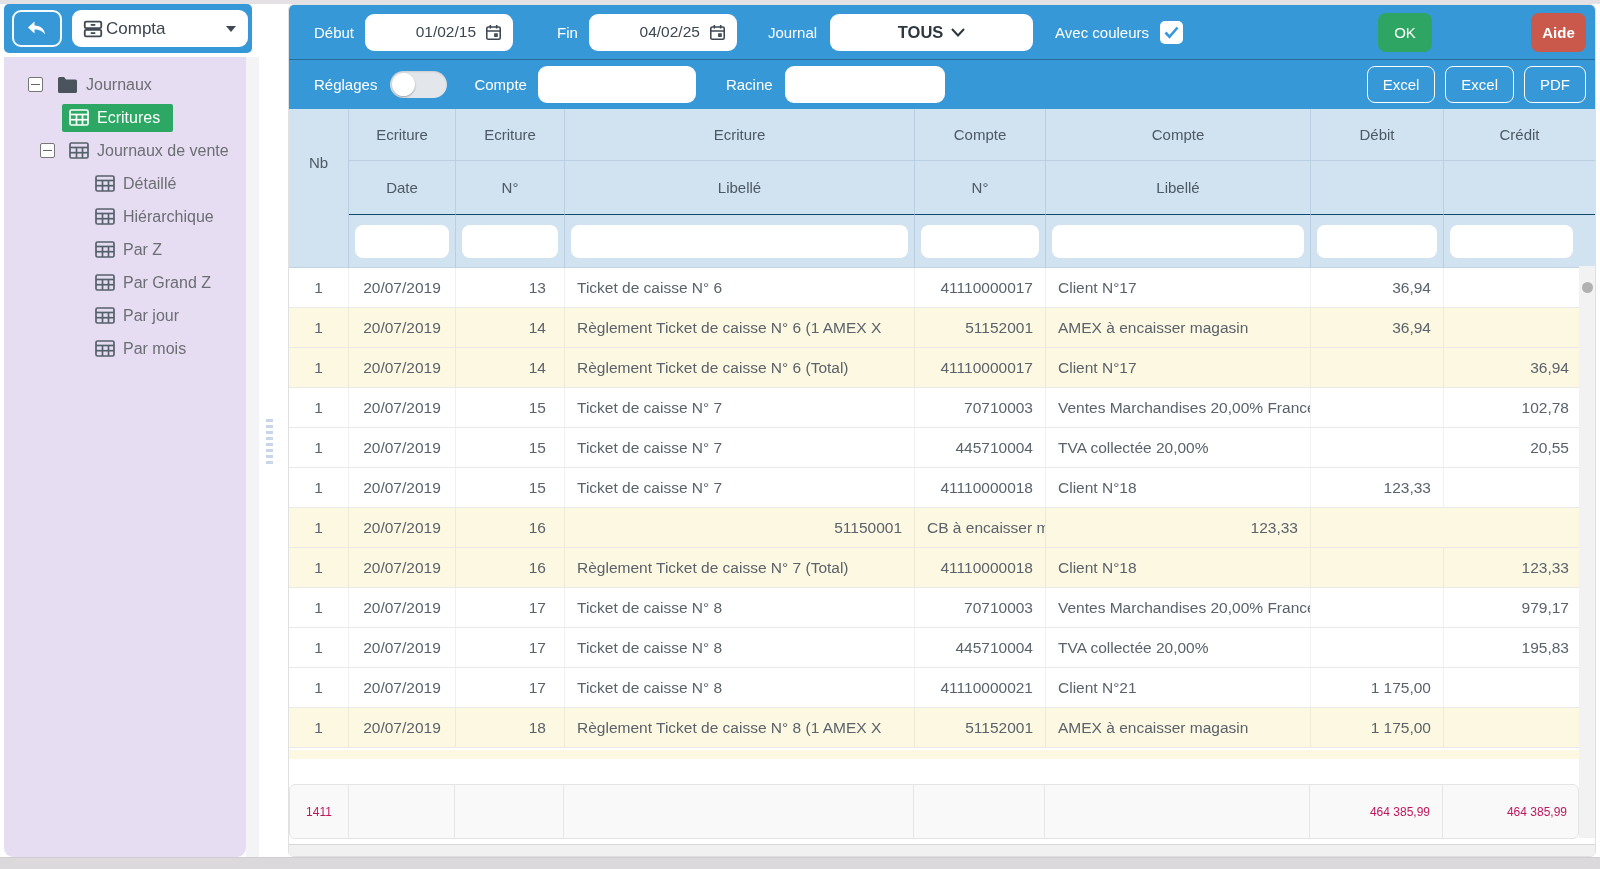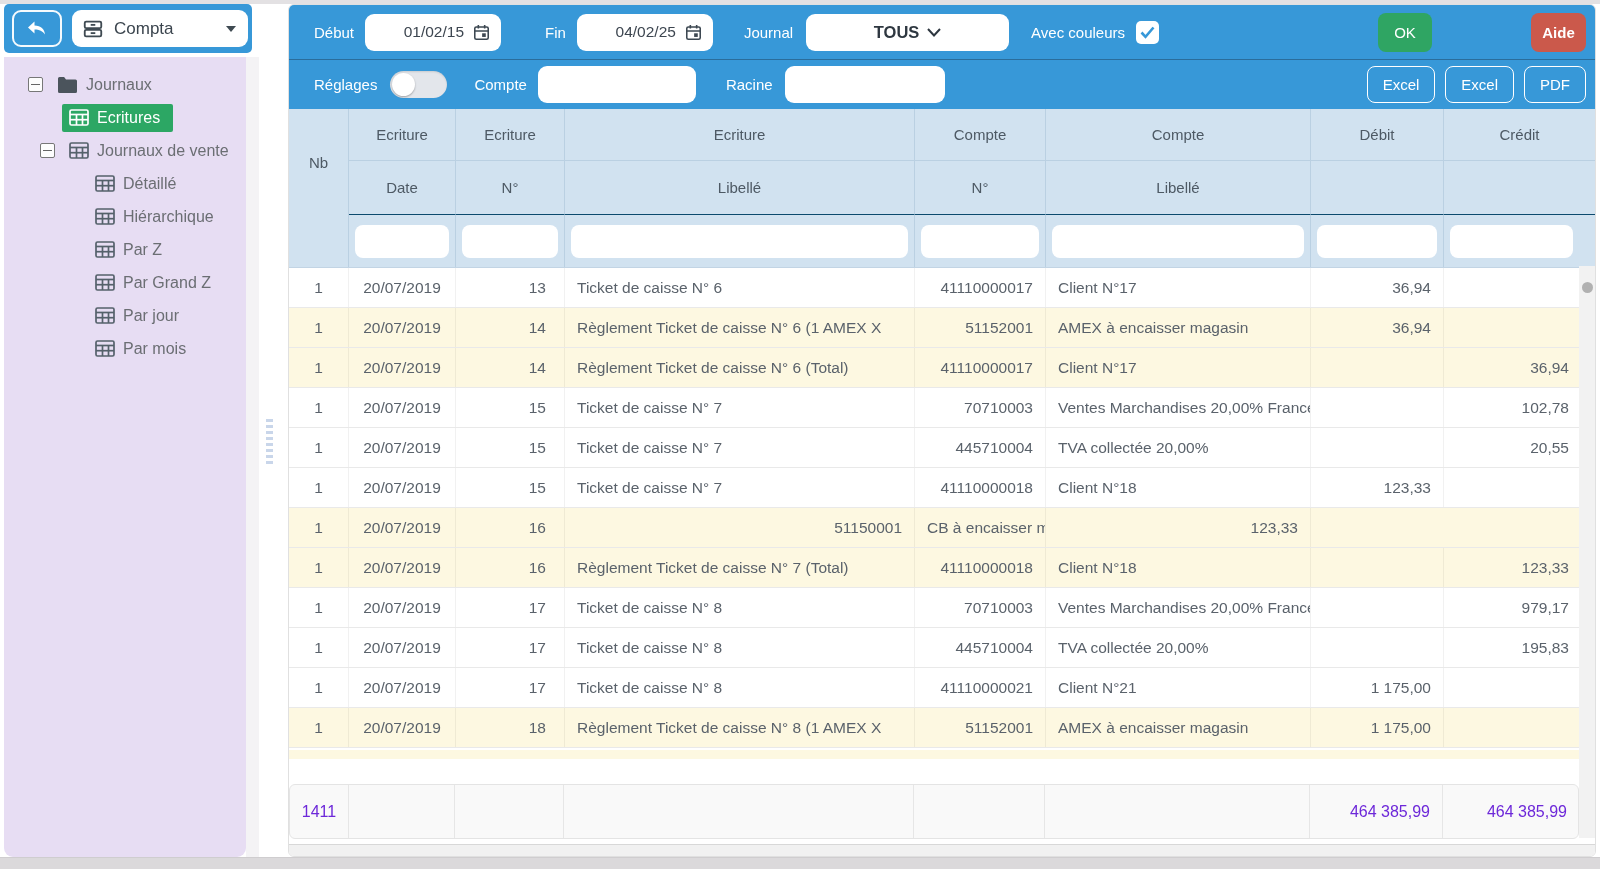--- a/index.html
+++ b/index.html
@@ -18,21 +18,21 @@
     position:absolute; left:4px; top:4px; width:248px; height:49px;
     background:var(--blue); border-radius:5px;
     display:flex; align-items:center; padding:0 4px 0 8px; gap:10px;
   }
   .back-btn {
     width:50px; height:37px; border:2px solid rgba(255,255,255,.95); border-radius:9px;
     background:transparent; display:flex; align-items:center; justify-content:center; cursor:pointer;
   }
   .app-select {
     flex:1; height:37px; background:#fff; border-radius:9px;
-    display:flex; align-items:center; padding:0 12px 0 10px; gap:10px; cursor:pointer;
+    display:flex; align-items:center; padding:0 12px 0 10px; gap:2px; cursor:pointer;
   }
   .app-select .lbl { font-size:17px; color:#3b454e; }
   .app-select .caret { margin-left:auto; }
 
   
   .sidebar {
     position:absolute; left:4px; top:57px; width:242px; height:800px;
     background:#e7ddf3; border-radius:0 0 9px 9px; padding-top:11px;
   }
   .gutter-strip { position:absolute; left:246px; top:57px; width:13px; height:800px; background:#f4f3f5; }
@@ -71,21 +71,21 @@
   .tb-row2 { height:48px; padding-left:25px; }
   .tb-label { color:#fff; font-size:15px; white-space:nowrap; }
   .white-input {
     background:#fff; border-radius:9px; height:37px; display:flex; align-items:center;
     padding:0 10px; gap:8px;
   }
   .white-input input {
     border:none; outline:none; background:transparent; width:100%;
     font-family:inherit; font-size:15.5px; color:#3d4650; text-align:right;
   }
-  .date-box { width:136px; margin-left:11px; }
+  .date-box { width:148px; margin-left:11px; }
   .journal-box { width:203px; margin-left:13px; justify-content:center; cursor:pointer; }
   .journal-box .val { font-size:16.5px; font-weight:700; color:#2e3740; }
   .plain-box { padding:0 8px; }
   .plain-box input { text-align:left; }
   .checkbox {
     width:23px; height:23px; background:#fff; border-radius:5px; margin-left:11px;
     display:flex; align-items:center; justify-content:center; cursor:pointer; flex:none;
   }
   .btn { border:none; border-radius:8px; color:#fff; font-size:15px; font-family:inherit; cursor:pointer; }
   .btn-ok   { background:#2fa563; width:54px; height:39px; margin-left:auto; }
@@ -149,21 +149,21 @@
     background:#f2f2f2;
   }
   .vscroll .thumb { position:absolute; left:2.5px; top:16px; width:11px; height:11px; border-radius:50%; background:#b1b1b1; }
   .gap-flex { flex:1; }
 
   
   .tfoot {
     flex:none; width:1290px; height:55px; background:#f9f9f9;
     border:1px solid #e4e4e4; border-radius:6px;
     display:grid; grid-template-columns:59px 106px 109px 350px 131px 265px 133px 134px;
-    font-size:16px; color:#6d28d9;
+    font-size:12px; color:#be185d;
   }
   .tfoot .tcell { border-right:1px solid #e6e6e6; }
   .tfoot .tcell.c-cre { border-right:none; }
   .hscroll { flex:none; height:12px; margin-top:5px; background:#f1f1f1; border-top:1px solid #d8d8d8; }
 
   svg { display:block; }
 </style>
 </head>
 <body>
 

